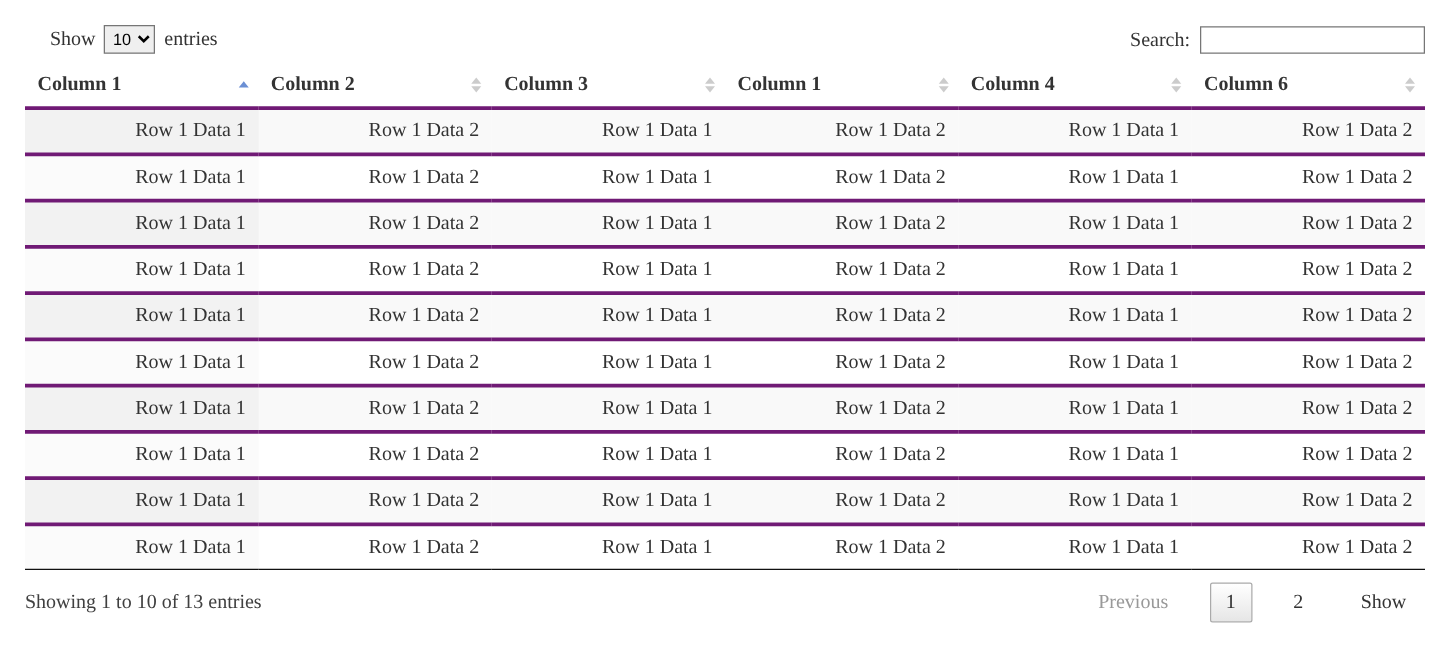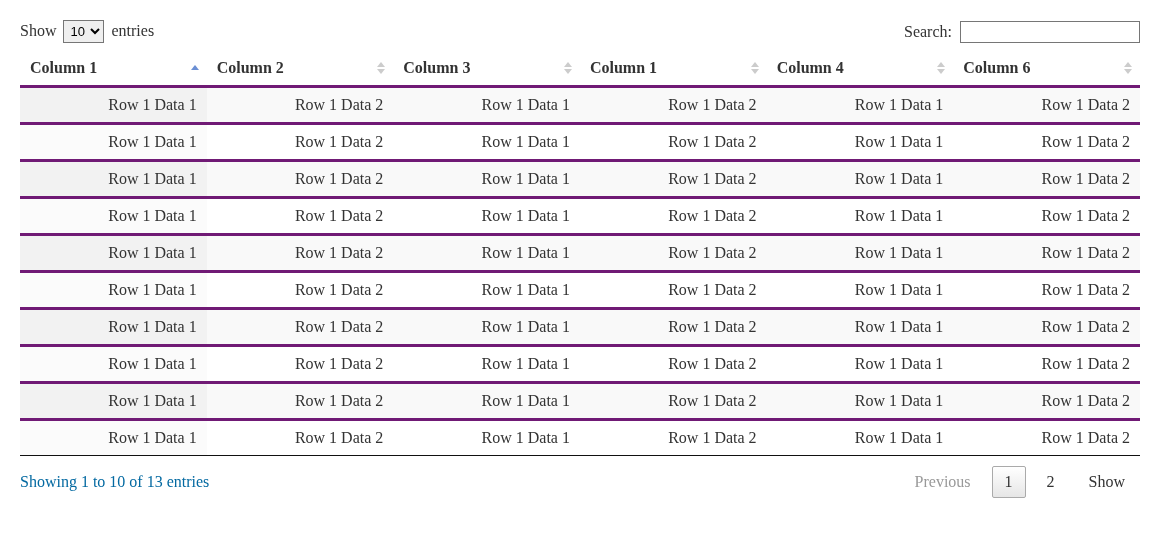--- a/index.html
+++ b/index.html
@@ -12,20 +12,21 @@
       background: #fff;
     }
     .datatable-wrapper {
       width: 1120px;
     }
     .top-controls {
       display: flex;
       justify-content: space-between;
       align-items: center;
       margin-bottom: 8px;
+      margin-left: 20px;
     }
     .length-control label, .search-control label {
       font-weight: normal;
       color: #333;
     }
     .length-control select {
       font-family: Arial, sans-serif;
       font-size: 13px;
       padding: 2px 2px;
       border: 1px solid #767676;
@@ -100,26 +101,26 @@
     .table-bottom-border {
       border-bottom: 1px solid #111;
     }
     .bottom-controls {
       display: flex;
       justify-content: space-between;
       align-items: center;
       margin-top: 10px;
     }
     .info-text {
-      color: #0369a1;
+      color: #404040;
     }
     .pagination {
       display: flex;
       align-items: center;
-      gap: 4px;
+      gap: 16px;
     }
     .pagination .page-btn {
       padding: 6px 12px;
       color: #333;
       cursor: pointer;
       border: 1px solid transparent;
       border-radius: 2px;
       margin: 0 2px;
     }
     .pagination .page-btn.disabled {

